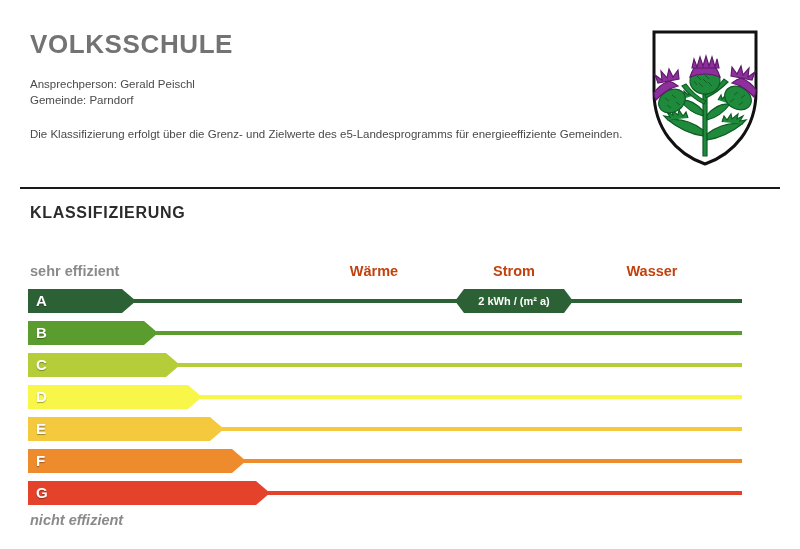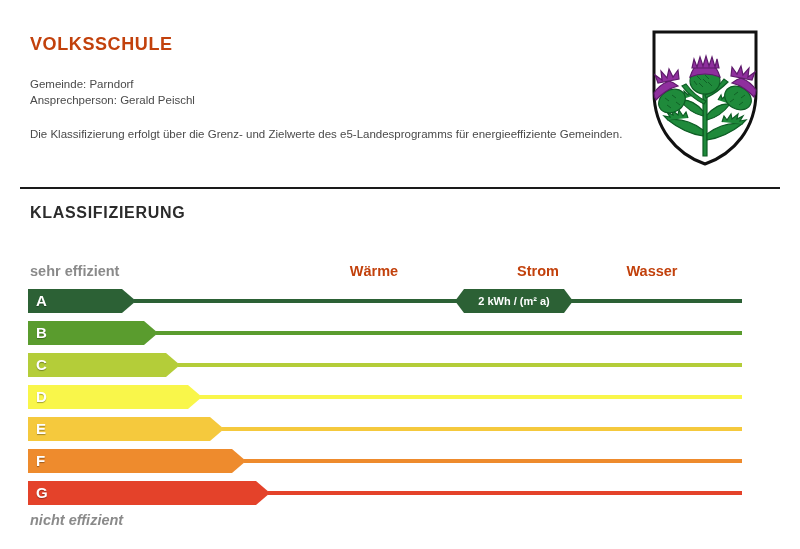--- a/index.html
+++ b/index.html
@@ -24,24 +24,24 @@
   }
 
   
   .header {
     position: absolute;
     left: 30px;
     top: 30px;
     width: 740px;
   }
   .title {
-    font-size: 18px;
+    font-size: 26px;
     font-weight: bold;
     letter-spacing: 0.6px;
-    color: #c2410c;
+    color: #737373;
     margin: 0;
     padding: 0;
     line-height: 28px;
   }
   .meta {
     margin-top: 18px;
     font-size: 11.5px;
     line-height: 16px;
     color: #4a4a4a;
   }
@@ -167,22 +167,22 @@
   }
 </style>
 </head>
 <body>
 
 <div class="page">
 
   <div class="header">
     <div class="title">VOLKSSCHULE</div>
     <div class="meta">
+      <div class="meta-line">Ansprechperson: Gerald Peischl</div>
       <div class="meta-line">Gemeinde: Parndorf</div>
-      <div class="meta-line">Ansprechperson: Gerald Peischl</div>
     </div>
     <div class="note">Die Klassifizierung erfolgt über die Grenz- und Zielwerte des e5-Landesprogramms für energieeffiziente Gemeinden.</div>
   </div>
 
   <div class="emblem">
     <svg width="110" height="140" viewBox="0 0 110 140" xmlns="http://www.w3.org/2000/svg">
       <path d="M4 4 H106 V64 C106 100 84 126 55 136 C26 126 4 100 4 64 Z" fill="#ffffff" stroke="#111111" stroke-width="3"></path>
       <g stroke="#0d5c24" stroke-width="1.2" fill="#1f8a3b">
 
         <path d="M53 128 L53 56 L57 56 L57 128 Z"></path>
@@ -246,21 +246,21 @@
 
   <div class="divider"></div>
 
   <div class="section-heading">KLASSIFIZIERUNG</div>
 
   <div class="scale">
     <div class="axis-label label-top">sehr effizient</div>
     <div class="axis-label label-bottom">nicht effizient</div>
     <div id="columns-host">
         <div class="col-header" style="left: 374px;">Wärme</div>
-        <div class="col-header" style="left: 538px;">Strom</div>
+        <div class="col-header" style="left: 514px;">Strom</div>
         <div class="col-header" style="left: 652px;">Wasser</div>
       </div>
     <div id="rows-host">
         <div class="bar-row" style="top: 289px; width: 714px;">
           <div class="bar-body" style="width: 108px; background: rgb(44, 97, 53); clip-path: polygon(0px 0px, 94px 0px, 108px 50%, 94px 100%, 0px 100%);"></div>
           <div class="bar-letter">A</div>
           <div class="bar-tail" style="left: 106px; width: 608px; background: rgb(44, 97, 53);"></div>
         </div>
         <div class="bar-row" style="top: 321px; width: 714px;">
           <div class="bar-body" style="width: 130px; background: rgb(90, 156, 46); clip-path: polygon(0px 0px, 116px 0px, 130px 50%, 116px 100%, 0px 100%);"></div>

